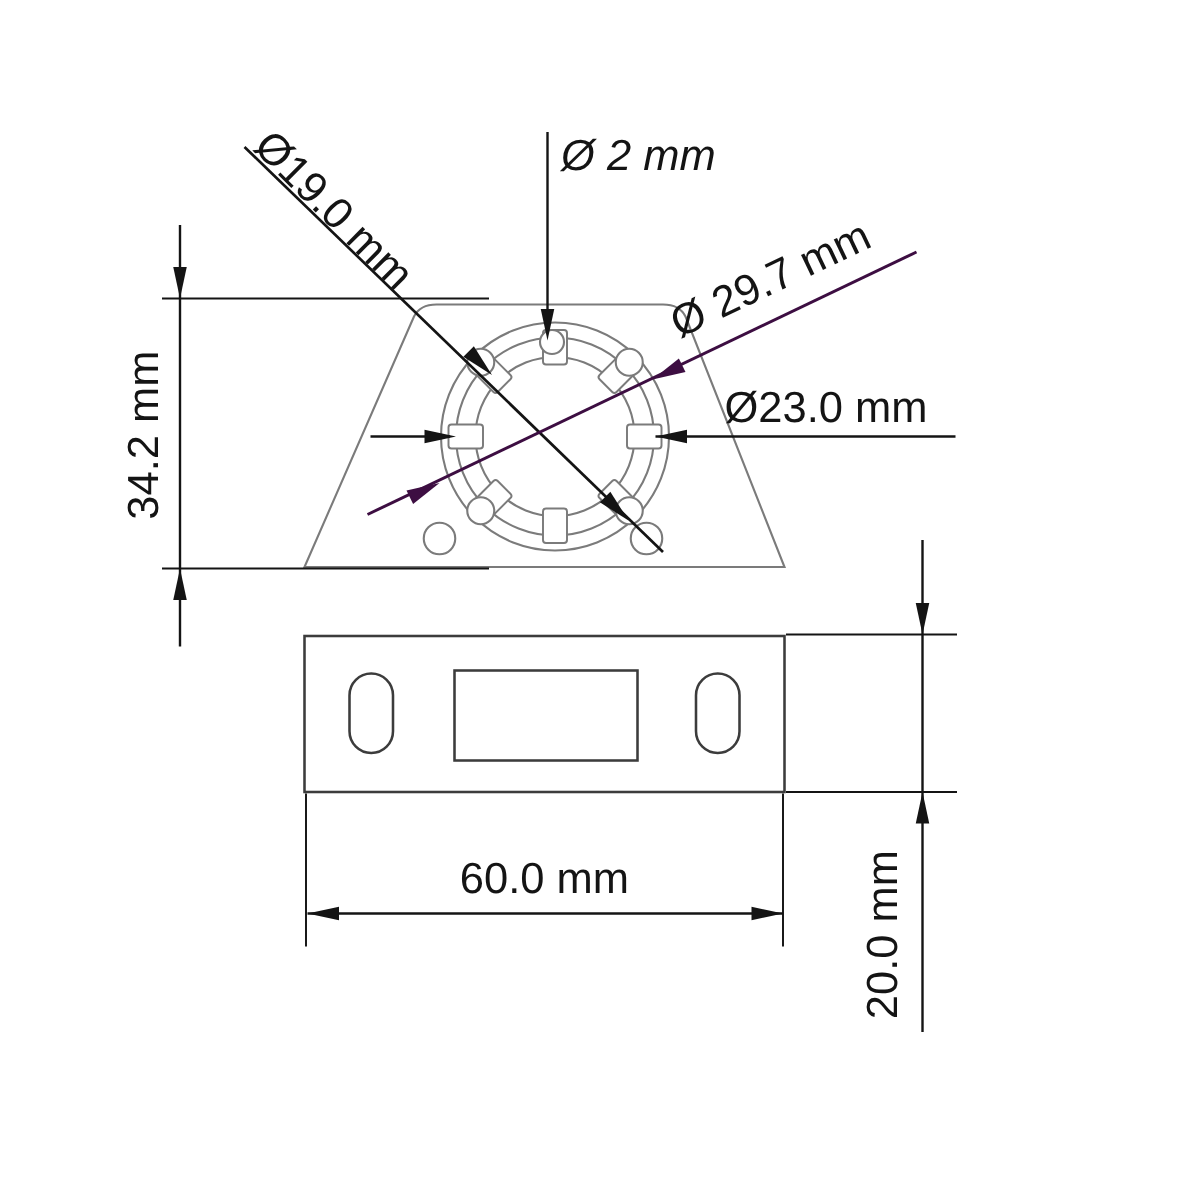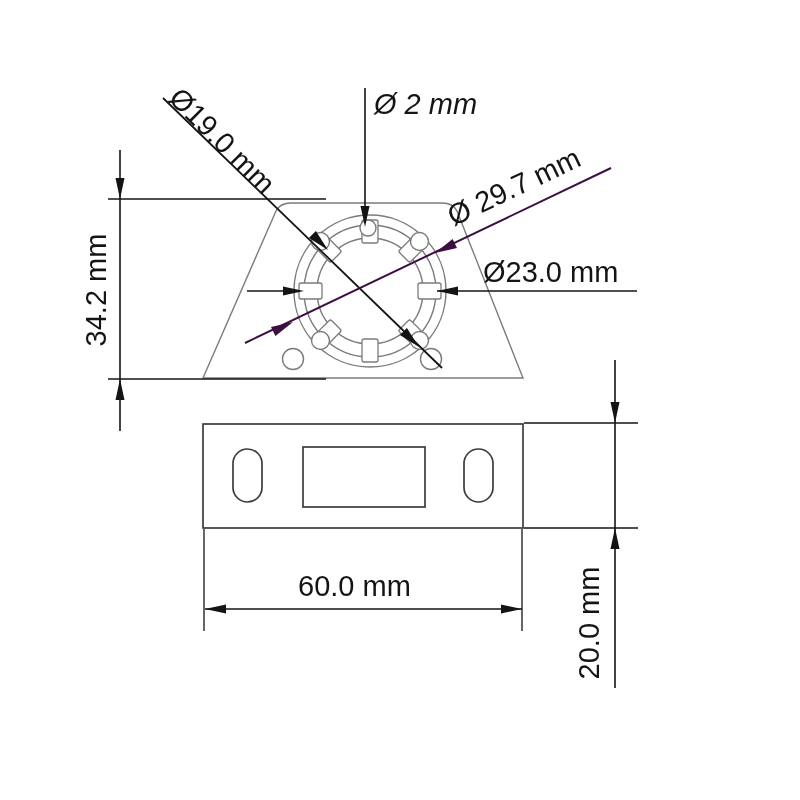--- a/index.html
+++ b/index.html
@@ -36,20 +36,21 @@
   .rotNeg25 {
     transform: rotate(-25.5deg);
     transform-origin: left bottom;
   }
   .rotNeg90 {
     transform: rotate(-90deg);
     transform-origin: center center;
     text-align: center;
   }
   .centered {
+    text-align: center;
   }
 </style>
 </head>
 <body>
 
 <div id="canvas">
 
   <svg id="drawing-svg" width="800" height="800" viewBox="0 0 800 800">
 
     <g stroke="#7b7b7b" stroke-width="1.4" fill="none">

